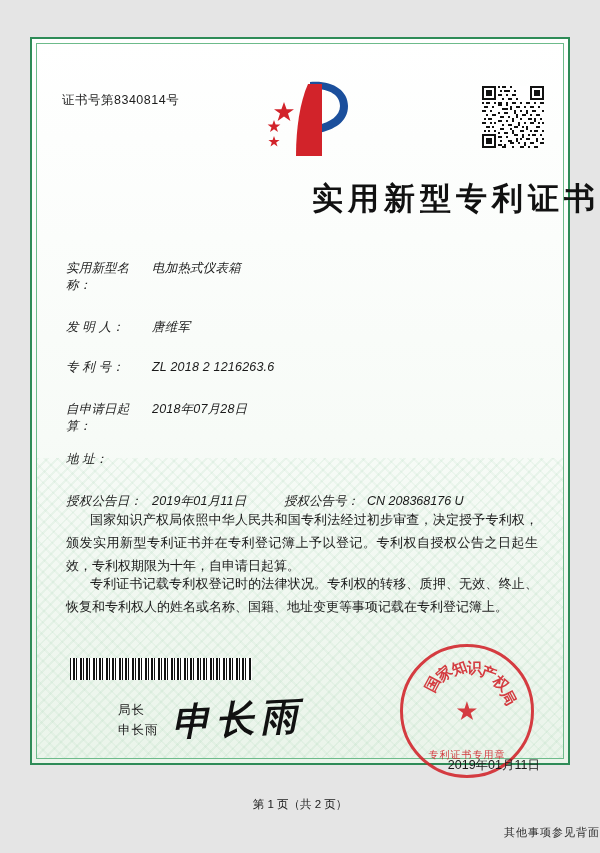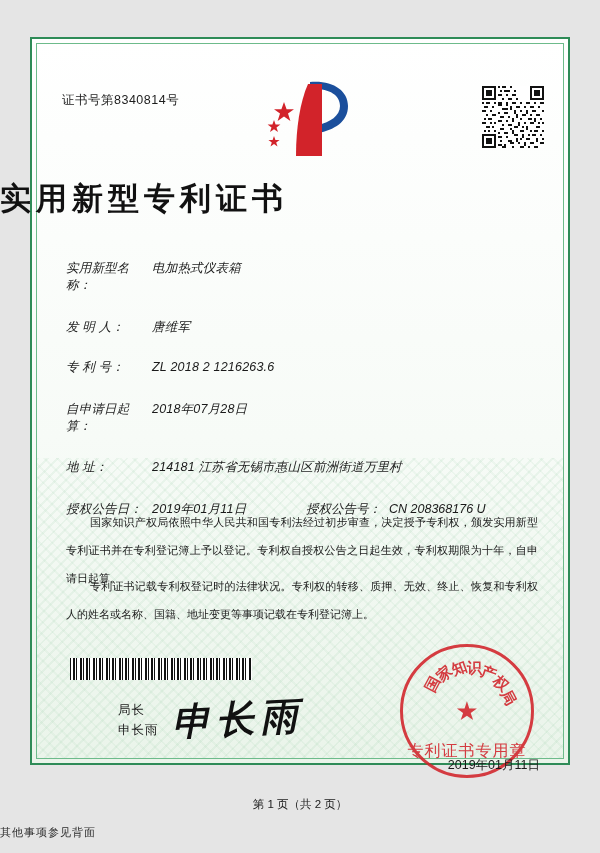--- a/index.html
+++ b/index.html
@@ -80,21 +80,21 @@
     top: 86px;
     width: 62px;
     height: 62px;
   }
 
   .title {
     position: absolute;
     left: 0;
     right: 0;
     top: 178px;
-    text-align: left;
+    text-align: right;
     font-family: "Liberation Serif", serif;
     font-weight: bold;
     font-size: 31px;
     letter-spacing: 5px;
     color: #111;
   }
 
   
   .fields {
     position: absolute;
@@ -116,37 +116,36 @@
     letter-spacing: 0.2px;
     color: #222;
   }
   .row .val {
     flex: 1 1 auto;
     letter-spacing: 0.2px;
     margin-top: 8px;
   }
   .row .lbl2 {
     flex: 0 0 auto;
-    margin-left: 22px;
     margin-right: 8px;
   }
   .row .val2 {
     flex: 0 0 auto;
   }
   .row.grant .val {
     flex: 0 0 132px;
   }
 
   
   .para {
     position: absolute;
     left: 66px;
     right: 62px;
-    font-size: 11px;
-    line-height: 28px;
+    font-size: 13px;
+    line-height: 23px;
     text-indent: 24px;
     text-align: justify;
     color: #1a1a1a;
   }
   .para.p1 { top: 508px; }
   .para.p2 { top: 572px; }
 
   
   .barcode {
     position: absolute;
@@ -217,21 +216,21 @@
     font-weight: bold;
     transform-origin: 0 0;
   }
   .seal .bottom-text {
     position: absolute;
     left: 0;
     right: 0;
     bottom: 13px;
     text-align: center;
     font-family: Liberation Serif, serif;
-    font-size: 16px;
+    font-size: 10px;
     letter-spacing: 1px;
   }
 
   .seal-date {
     position: absolute;
     right: 60px;
     top: 757px;
     font-size: 12.5px;
     color: #1a1a1a;
   }
@@ -244,21 +243,21 @@
     text-align: center;
     font-size: 11.5px;
     color: #1a1a1a;
   }
 
   .footnote {
     position: absolute;
     left: 0;
     right: 0;
     top: 825px;
-    text-align: left;
+    text-align: right;
     font-size: 11px;
     color: #2a2a2a;
     letter-spacing: 1px;
   }
 </style>
 </head>
 <body>
 
 <div class="page">
 
@@ -425,21 +424,20 @@
     <div class="row">
       <span class="lbl">专 利 号：</span>
       <span class="val">ZL 2018 2 1216263.6</span>
     </div>
     <div class="row">
       <span class="lbl">自申请日起算：</span>
       <span class="val">2018年07月28日</span>
     </div>
     <div class="row">
       <span class="lbl">地 址：</span>
-      <span class="val">214181 江苏省无锡市惠山区前洲街道万里村</span>
     </div>
     <div class="row grant">
       <span class="lbl">授权公告日：</span>
       <span class="val">2019年01月11日</span>
       <span class="lbl2">授权公告号：</span>
       <span class="val2">CN 208368176 U</span>
     </div>
   </div>
 
   <div class="para p1">国家知识产权局依照中华人民共和国专利法经过初步审查，决定授予专利权，颁发实用新型专利证书并在专利登记簿上予以登记。专利权自授权公告之日起生效，专利权期限为十年，自申请日起算。</div>

